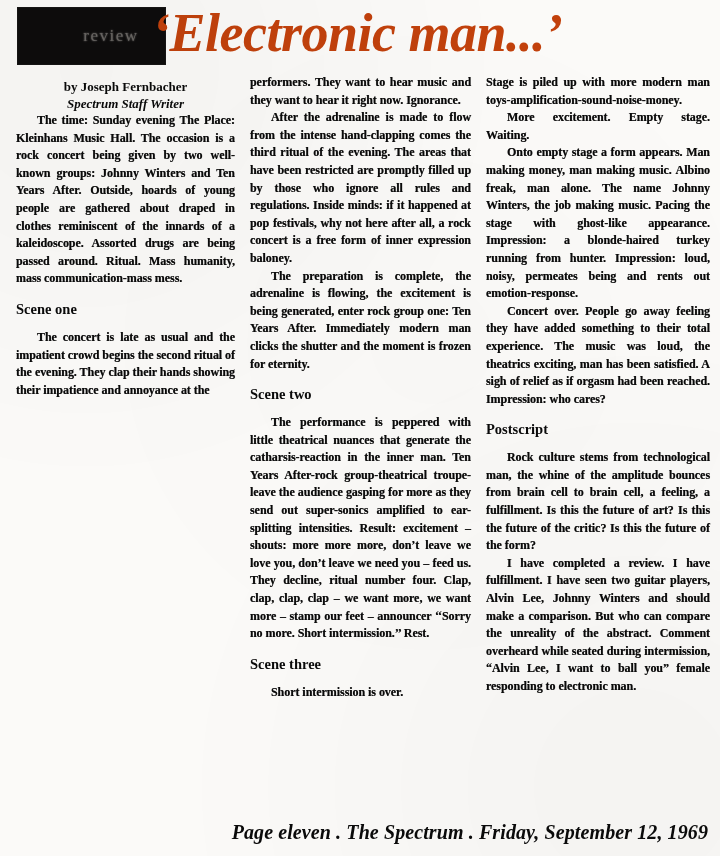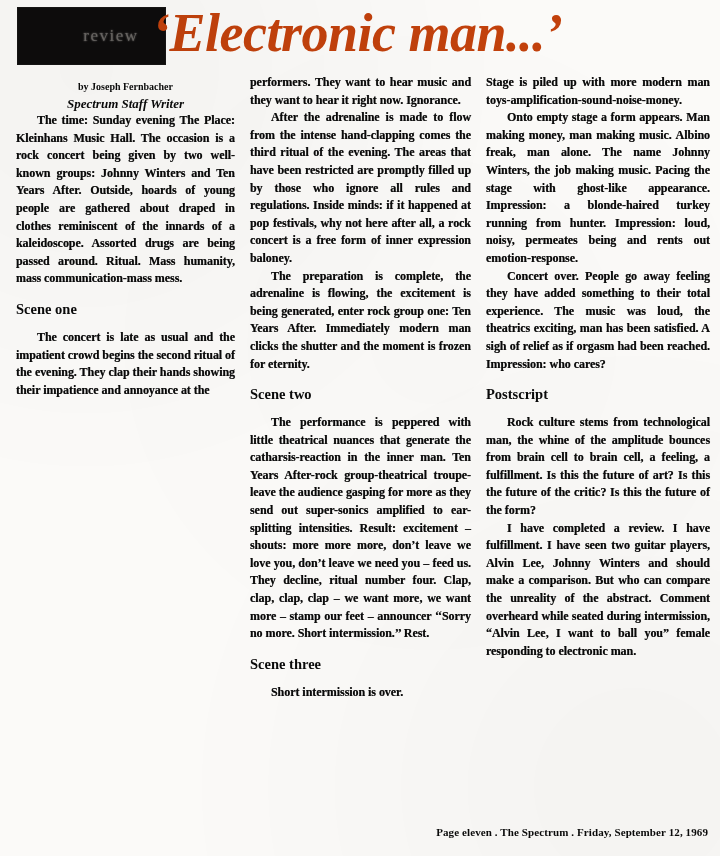--- a/index.html
+++ b/index.html
@@ -90,21 +90,21 @@
   .col {
     width: 220px;
   }
   .col-1 { width: 219px; }
   .col-2 { width: 221px; }
   .col-3 { width: 224px; }
 
   .byline {
     text-align: center;
     font-weight: bold;
-    font-size: 10px;
+    font-size: 13px;
     line-height: 17px;
     margin: 4px 0 1px 0;
   }
   .byline-sub {
     text-align: center;
     font-weight: bold;
     font-style: italic;
     font-size: 13px;
     line-height: 16px;
     margin: 0 0 0 0;
@@ -131,21 +131,22 @@
     letter-spacing: 0px;
   }
   h2.scene + p.body { margin-top: 11px; }
 
   
   .footer {
     position: absolute;
     right: 12px;
     bottom: 14px;
     font-weight: bold;
-    font-size: 11px;
+    font-style: italic;
+    font-size: 20px;
     line-height: 20px;
     white-space: nowrap;
     letter-spacing: 0.1px;
   }
 
   
   .inked {
     text-shadow: 0.25px 0 0 rgba(10,10,10,0.45), -0.25px 0 0 rgba(10,10,10,0.25);
   }
 </style>
@@ -176,20 +177,21 @@
       <p class="body inked">After the adrenaline is made to flow from the intense hand-clapping comes the third ritual of the evening. The areas that have been restricted are promptly filled up by those who ignore all rules and regulations. Inside minds: if it happened at pop festivals, why not here after all, a rock concert is a free form of inner expression baloney.</p>
       <p class="body inked">The preparation is complete, the adrenaline is flowing, the excitement is being generated, enter rock group one: Ten Years After. Immediately modern man clicks the shutter and the moment is frozen for eternity.</p>
       <h2 class="scene">Scene two</h2>
       <p class="body inked">The performance is peppered with little theatrical nuances that generate the catharsis-reaction in the inner man. Ten Years After-rock group-theatrical troupe-leave the audience gasping for more as they send out super-sonics amplified to ear-splitting intensities. Result: excitement – shouts: more more more, don’t leave we love you, don’t leave we need you – feed us. They decline, ritual number four. Clap, clap, clap, clap – we want more, we want more – stamp our feet – announcer ‘‘Sorry no more. Short intermission.’’ Rest.</p>
       <h2 class="scene">Scene three</h2>
       <p class="body inked">Short intermission is over.</p>
     </div>
 
     <div class="col col-3">
       <p class="body inked noindent">Stage is piled up with more modern man toys-amplification-sound-noise-money.</p>
+      <p class="body inked">More excitement. Empty stage. Waiting.</p>
       <p class="body inked">Onto empty stage a form appears. Man making money, man making music. Albino freak, man alone. The name Johnny Winters, the job making music. Pacing the stage with ghost-like appearance. Impression: a blonde-haired turkey running from hunter. Impression: loud, noisy, permeates being and rents out emotion-response.</p>
       <p class="body inked">Concert over. People go away feeling they have added something to their total experience. The music was loud, the theatrics exciting, man has been satisfied. A sigh of relief as if orgasm had been reached. Impression: who cares?</p>
       <h2 class="scene">Postscript</h2>
       <p class="body inked">Rock culture stems from technological man, the whine of the amplitude bounces from brain cell to brain cell, a feeling, a fulfillment. Is this the future of art? Is this the future of the critic? Is this the future of the form?</p>
       <p class="body inked">I have completed a review. I have fulfillment. I have seen two guitar players, Alvin Lee, Johnny Winters and should make a comparison. But who can compare the unreality of the abstract. Comment overheard while seated during intermission, “Alvin Lee, I want to ball you” female responding to electronic man.</p>
     </div>
 
   </div>
 
   <div class="footer">Page eleven . The Spectrum . Friday, September 12, 1969</div>

